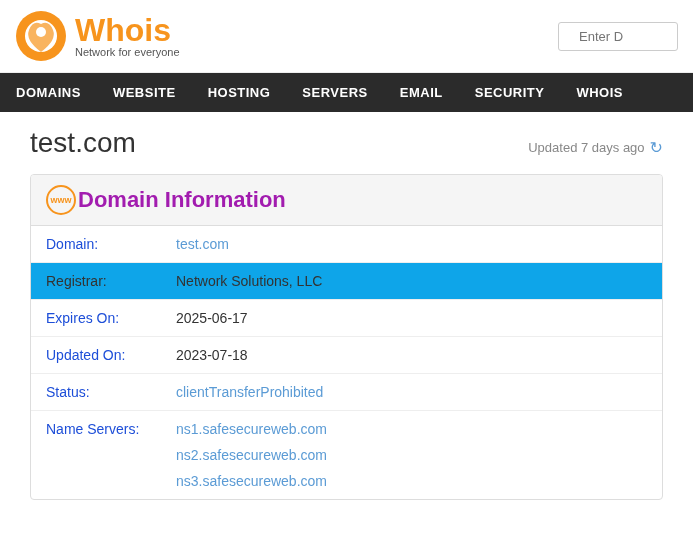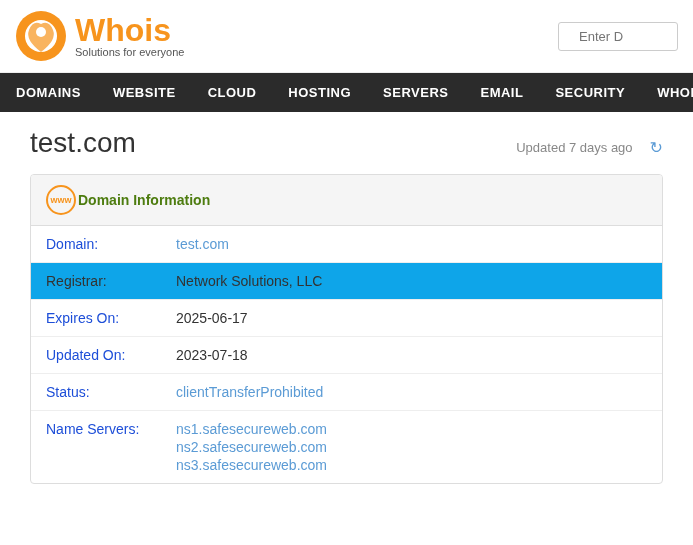--- a/index.html
+++ b/index.html
@@ -75,21 +75,21 @@
     .domain-title {
       font-size: 28px;
       font-weight: normal;
       color: #333;
     }
     .updated-info {
       font-size: 13px;
       color: #888;
       display: flex;
       align-items: center;
-      gap: 17px;
+      gap: 5px;
     }
     .refresh-icon {
       color: #5b9bd5;
       font-size: 16px;
       cursor: pointer;
     }
 
     
     .info-card {
       border: 1px solid #ddd;
@@ -110,23 +110,23 @@
       border: 2px solid #f7941d;
       display: flex;
       align-items: center;
       justify-content: center;
       font-size: 9px;
       font-weight: bold;
       color: #f7941d;
       margin-right: 2px;
     }
     .info-card-title {
-      font-size: 14px;
-      font-weight: bold;
-      color: #4d7c0f;
+      font-size: 22px;
+      font-weight: bold;
+      color: #a21caf;
     }
 
     
     .info-row {
       display: flex;
       align-items: flex-start;
       padding: 10px 15px;
       border-bottom: 1px solid #eee;
       font-size: 14px;
     }
@@ -149,47 +149,46 @@
     }
     .info-row.highlighted .info-label {
       color: #333;
     }
     .info-row.highlighted .info-value {
       color: #333;
     }
     .name-servers {
       display: flex;
       flex-direction: column;
-      gap: 2px;
+      gap: 10px;
     }
   </style>
 </head>
 <body>
 
 <div class="header">
   <div class="logo-area">
 
     <svg class="logo-icon" viewBox="0 0 52 52" xmlns="http://www.w3.org/2000/svg">
       <ellipse cx="26" cy="26" rx="25" ry="25" fill="#f7941d"></ellipse>
       <ellipse cx="26" cy="26" rx="16" ry="16" fill="#fff"></ellipse>
       <path d="M14 20 Q18 10 26 14 Q34 10 38 20 Q42 30 26 42 Q10 30 14 20Z" fill="#f7941d" opacity="0.7"></path>
       <circle cx="26" cy="22" r="5" fill="#fff"></circle>
     </svg>
     <div class="logo-text">
       <span class="logo-whois">Whois</span>
-      <span class="logo-tagline">Solutions for everyone</span>
+      <span class="logo-tagline">Network for everyone</span>
     </div>
   </div>
   <input class="header-search" type="text" placeholder="Enter D" style="">
 </div>
 
 <nav class="nav">
   <div class="nav-item">DOMAINS</div>
   <div class="nav-item">WEBSITE</div>
-  <div class="nav-item">CLOUD</div>
   <div class="nav-item">HOSTING</div>
   <div class="nav-item">SERVERS</div>
   <div class="nav-item">EMAIL</div>
   <div class="nav-item">SECURITY</div>
   <div class="nav-item">WHOIS</div>
 </nav>
 
 <div class="content">
   <div class="domain-title-row">
     <h1 class="domain-title">test.com</h1>

